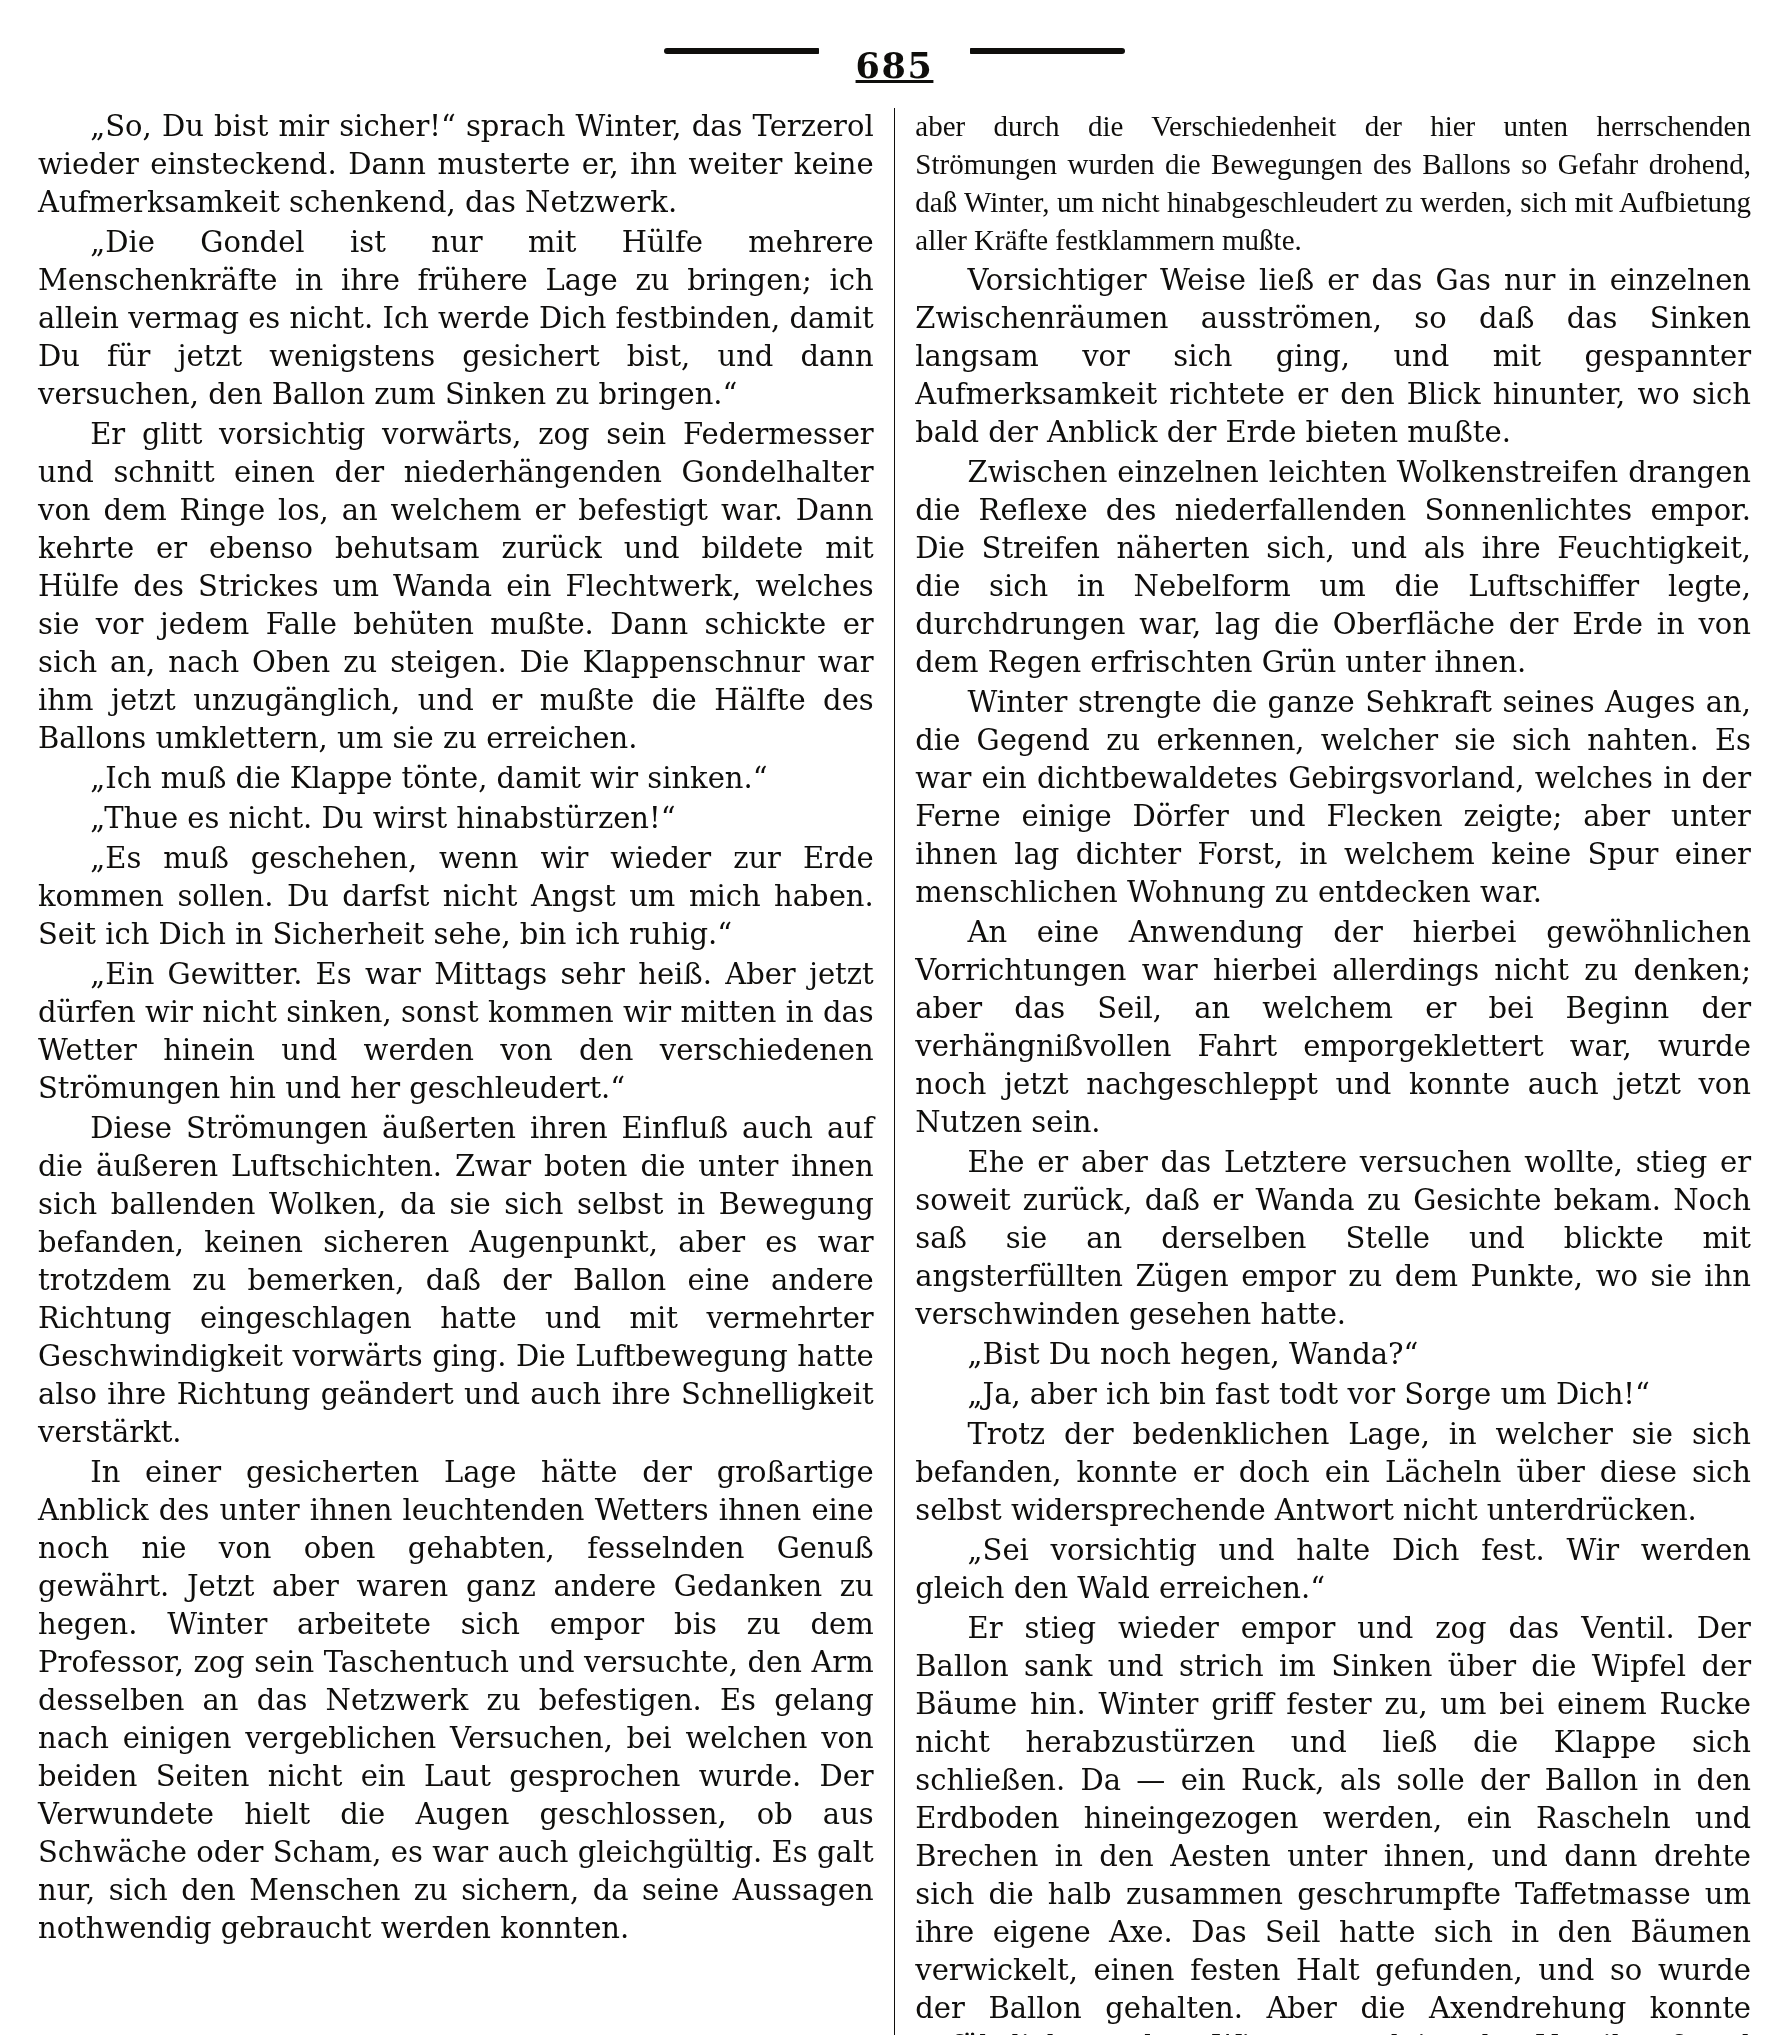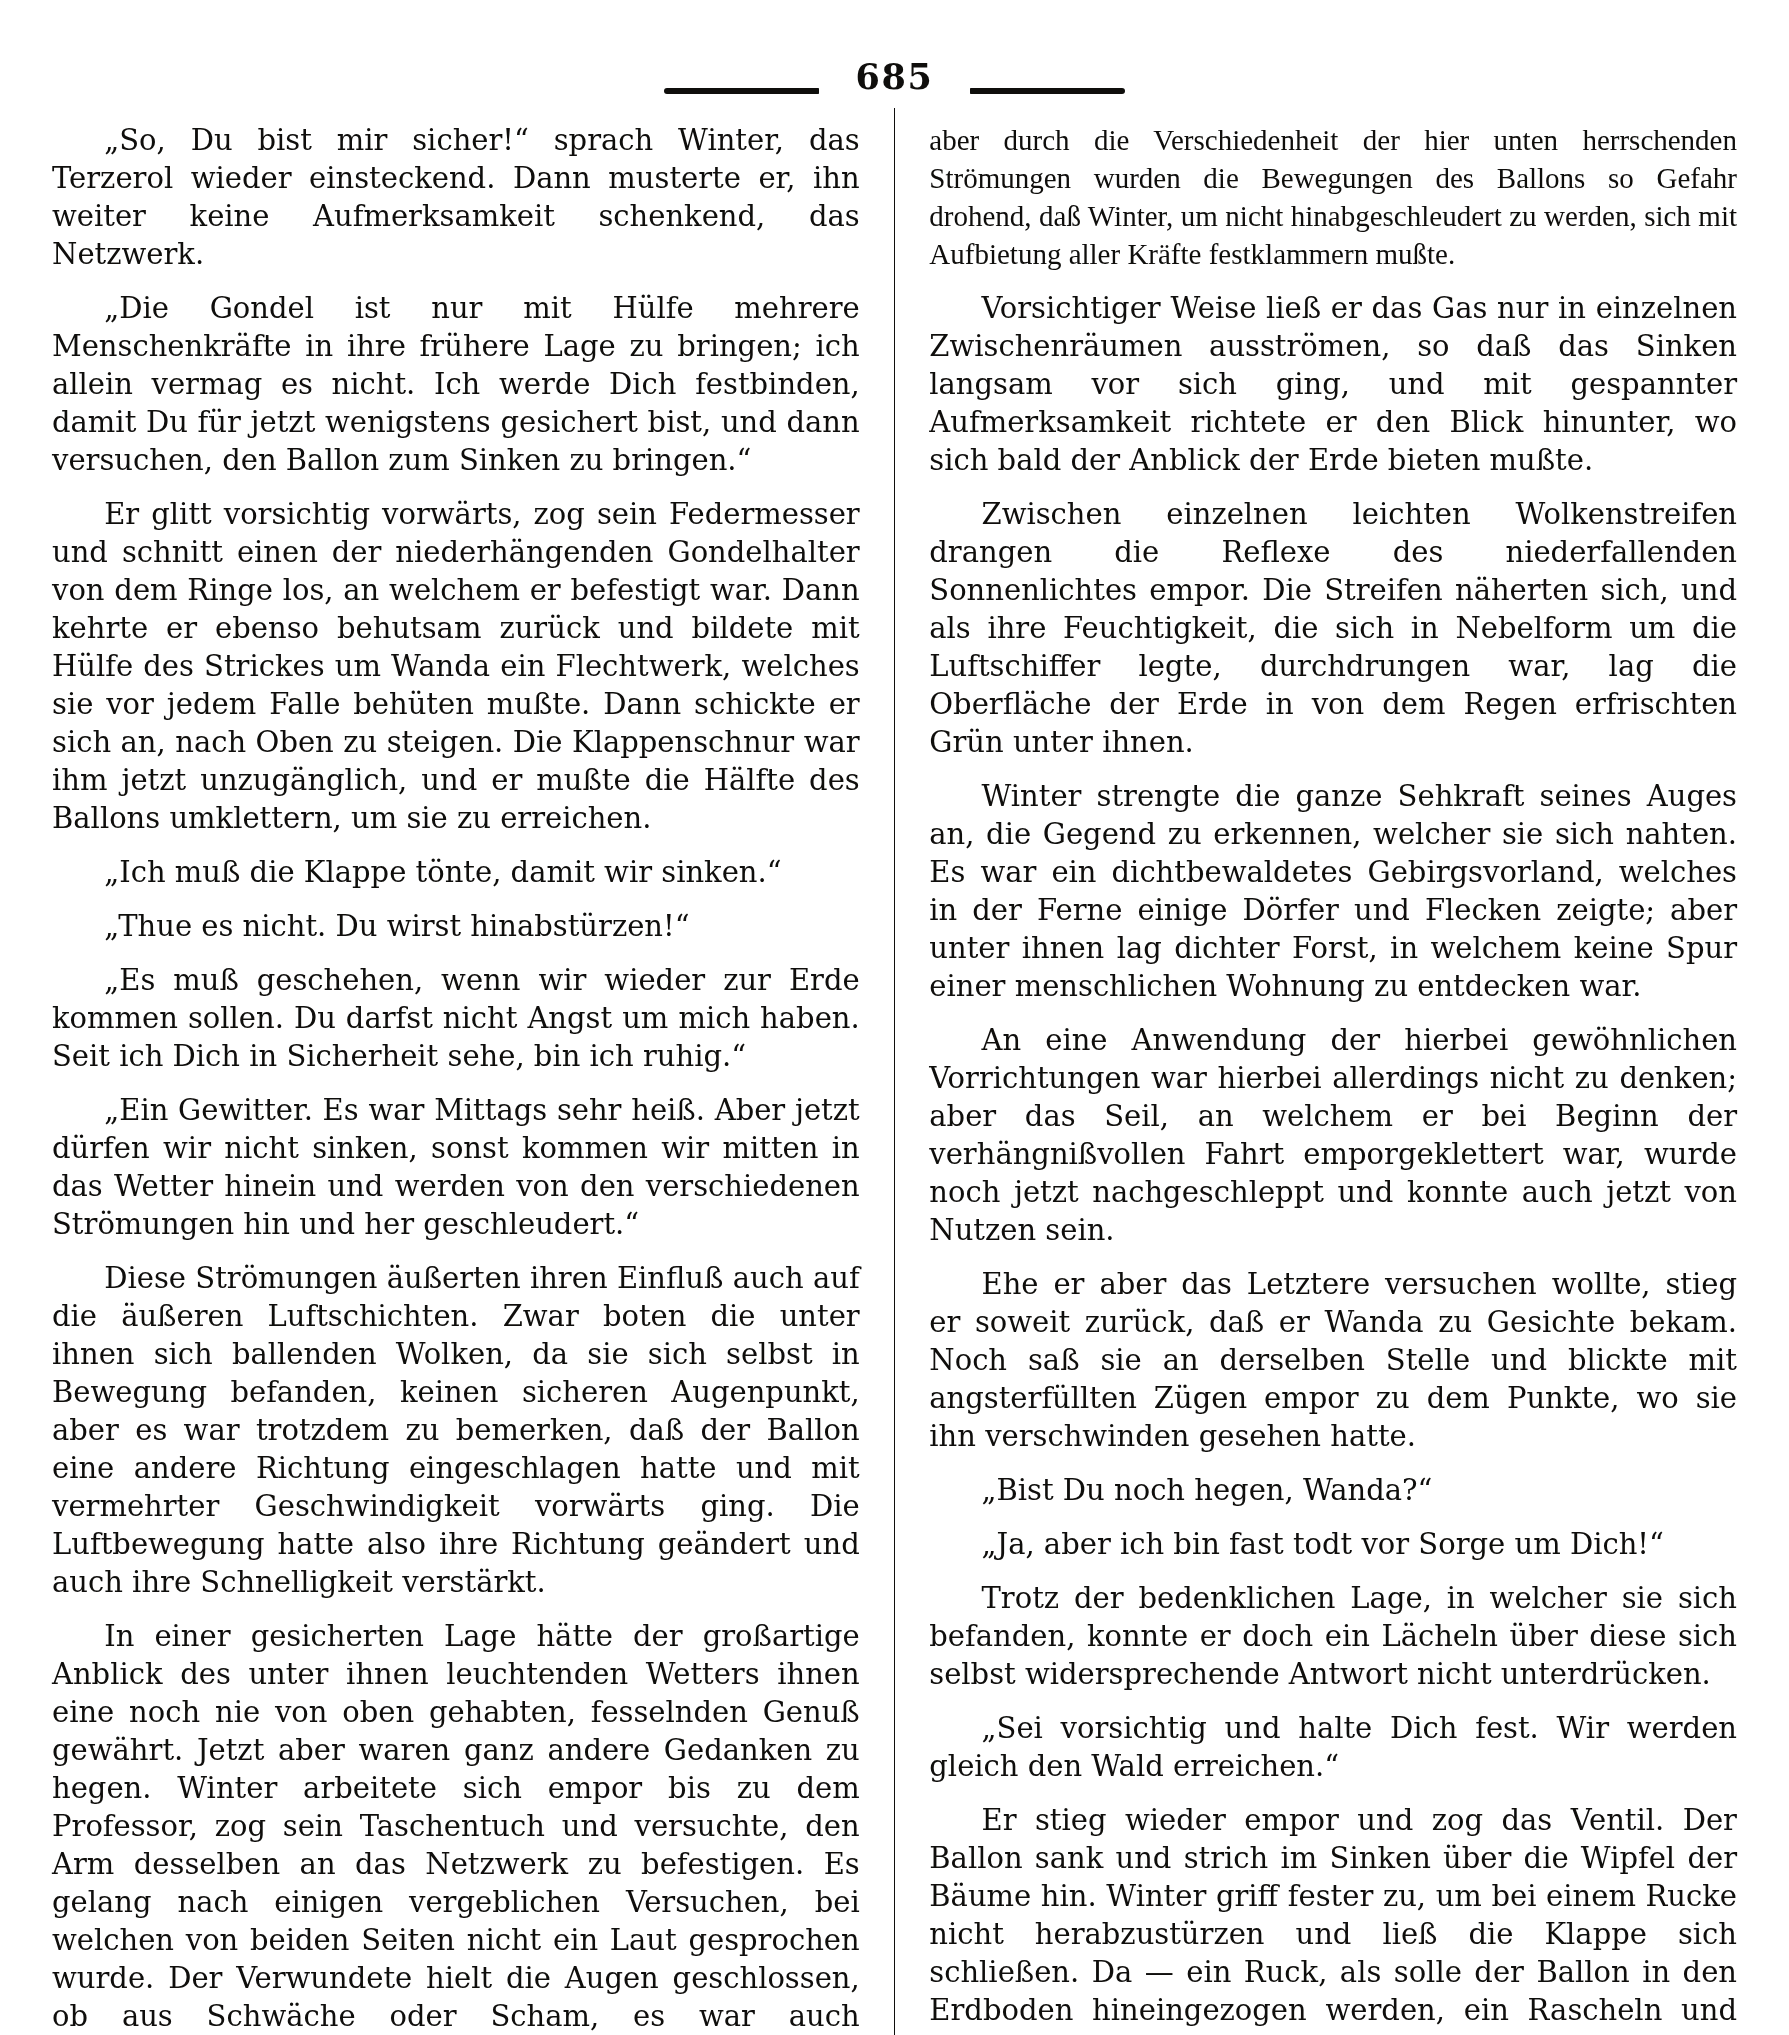--- a/index.html
+++ b/index.html
@@ -15,23 +15,24 @@
     background:var(--paper);
     color:var(--ink);
     padding:48px 36px 0 36px;
     font-family:"DejaVu Serif","Liberation Serif",serif;
     overflow:hidden;
   }
   
   .page-header{
     display:flex;
     justify-content:center;
-    align-items:flex-end;
+    align-items:flex-start;
     column-gap:37px;
     height:46px;
+    text-decoration:underline;
   }
   .page-number{
     font-size:35px;
     font-weight:bold;
     letter-spacing:1.6px;
     line-height:1;
   }
   .header-rule{
     width:155px;
     height:6.1px;
@@ -51,21 +52,21 @@
     line-height:38px;
     text-align:justify;
     hyphens:none;
   }
   .divider{
     width:1.6px;
     background:var(--ink);
     margin:2.4px 18px 0 18px;
   }
   .para{
-    margin:16px;
+    margin:2px;
     text-indent:1.8em;
   }
   .para.no-indent{text-indent:0;font-family:Liberation Serif, serif;}
 </style>
 </head>
 <body>
 
 <div class="page">
 
   <header class="page-header">

